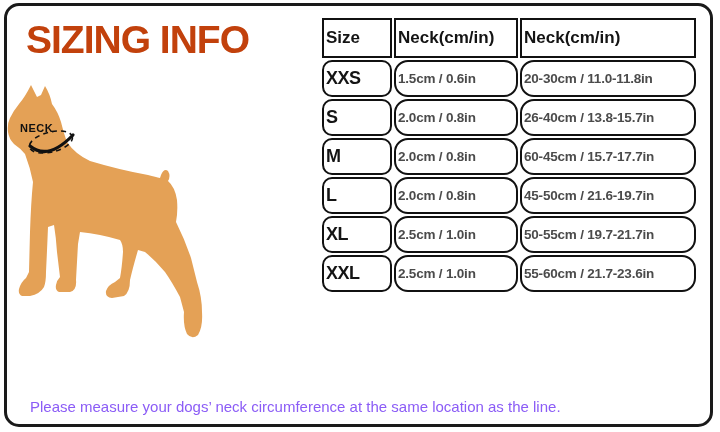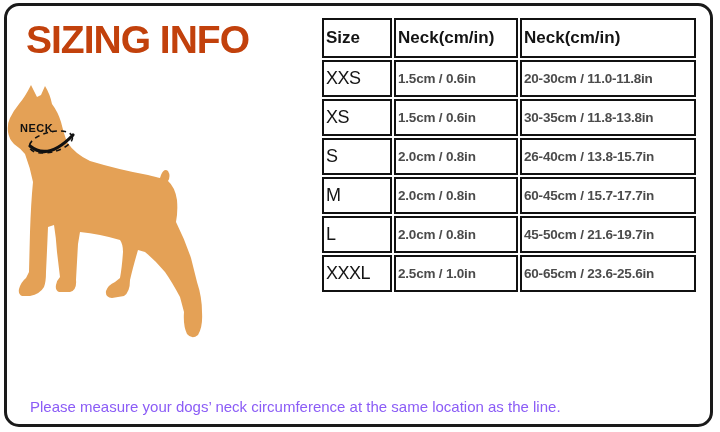--- a/index.html
+++ b/index.html
@@ -29,24 +29,24 @@
   .sizing-table th,.sizing-table td{
     border:2.5px solid #111111;background:#ffffff;
     text-align:left;vertical-align:middle;padding:0 2px;
     overflow:hidden;white-space:nowrap;
   }
   .sizing-table th{
     height:36px;font-size:17px;font-weight:bold;color:#141414;
   }
   .sizing-table td{height:33px;}
   .sizing-table td.size-cell{
-    font-size:18px;font-weight:normal;color:#141414;letter-spacing:-0.5px;
+    font-size:18px;font-weight:bold;color:#141414;letter-spacing:-0.5px;border-radius:10px;
   }
   .sizing-table td.width-cell,.sizing-table td.neck-cell{
-    font-size:13.5px;font-weight:bold;color:#4b4b4b;letter-spacing:-0.2px;
+    font-size:13.5px;font-weight:bold;color:#4b4b4b;letter-spacing:-0.2px;border-radius:14px;
   }
 </style>
 </head>
 <body>
 
 <div class="frame"></div>
 
 <div class="page-title">SIZING INFO</div>
 
 <div class="dog-wrap">
@@ -126,40 +126,40 @@
       <th>Neck(cm/in)</th>
     </tr>
   </thead>
   <tbody>
       <tr>
         <td class="size-cell">XXS</td>
         <td class="width-cell">1.5cm / 0.6in</td>
         <td class="neck-cell">20-30cm / 11.0-11.8in</td>
       </tr>
       <tr>
-        <td class="size-cell">XS</td>
-        <td class="width-cell">1.5cm / 0.6in</td>
-        <td class="neck-cell">30-35cm / 11.8-13.8in</td>
-      </tr>
-      <tr>
         <td class="size-cell">S</td>
         <td class="width-cell">2.0cm / 0.8in</td>
         <td class="neck-cell">26-40cm / 13.8-15.7in</td>
       </tr>
       <tr>
         <td class="size-cell">M</td>
         <td class="width-cell">2.0cm / 0.8in</td>
         <td class="neck-cell">60-45cm / 15.7-17.7in</td>
       </tr>
       <tr>
         <td class="size-cell">L</td>
         <td class="width-cell">2.0cm / 0.8in</td>
         <td class="neck-cell">45-50cm / 21.6-19.7in</td>
       </tr>
       <tr>
-        <td class="size-cell">XXXL</td>
+        <td class="size-cell">XL</td>
         <td class="width-cell">2.5cm / 1.0in</td>
-        <td class="neck-cell">60-65cm / 23.6-25.6in</td>
+        <td class="neck-cell">50-55cm / 19.7-21.7in</td>
+      </tr>
+      <tr>
+        <td class="size-cell">XXL</td>
+        <td class="width-cell">2.5cm / 1.0in</td>
+        <td class="neck-cell">55-60cm / 21.7-23.6in</td>
       </tr>
     </tbody>
 </table>
 
 <div class="note">Please measure your dogs’  neck circumference at the same location as the line.</div>
 
 </body></html>

